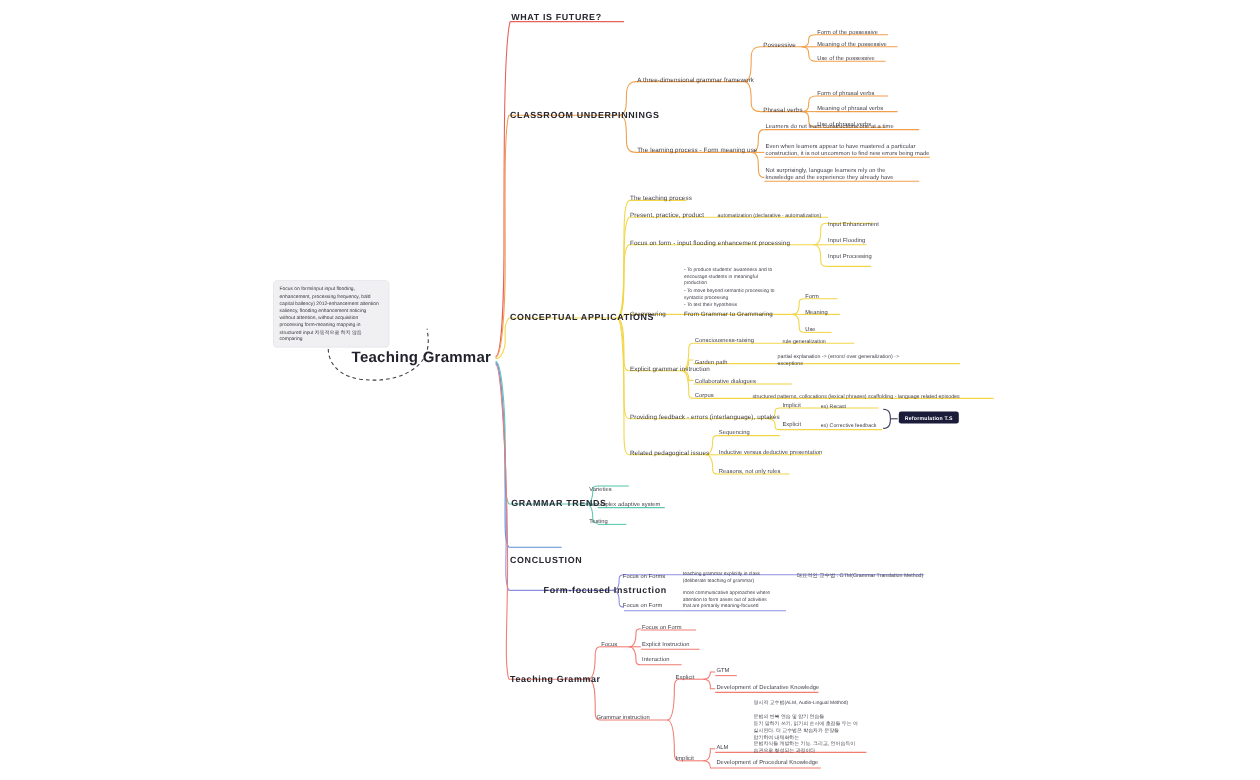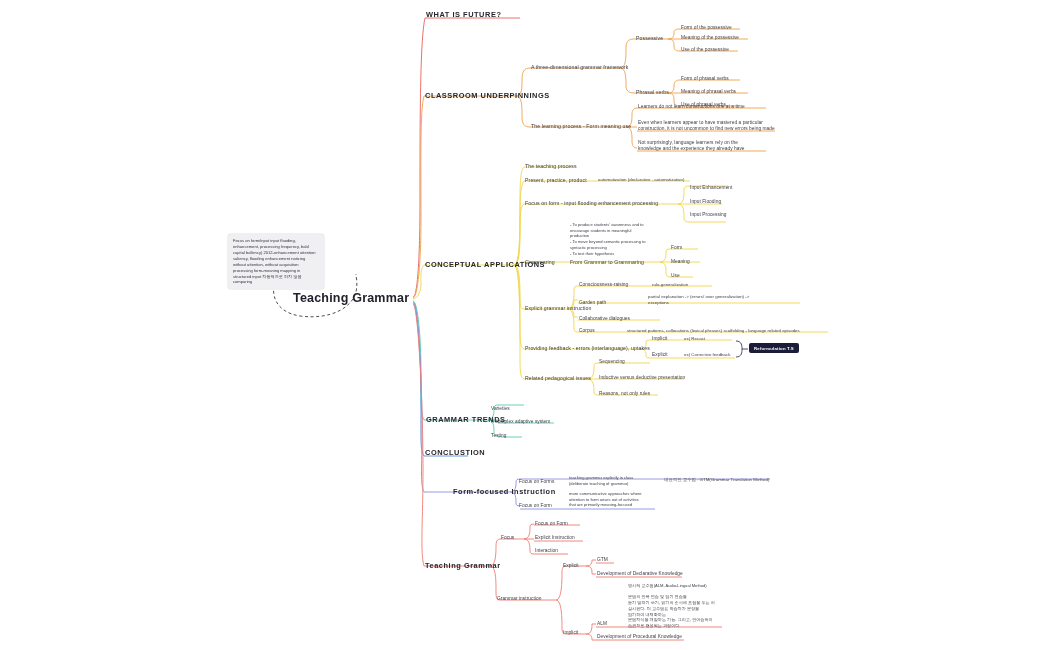--- a/index.html
+++ b/index.html
@@ -257,21 +257,21 @@
   <div class="node lvl2" style="left:525px;top:375px;">Related pedagogical issues</div>
   <div class="node lvl3" style="left:599px;top:359px;">Sequencing</div>
   <div class="node lvl3" style="left:599px;top:375px;">Inductive versus deductive presentation</div>
   <div class="node lvl3" style="left:599px;top:391px;">Reasons, not only rules</div>
 
   <div class="node main" style="left:426px;top:415px;">GRAMMAR TRENDS</div>
   <div class="node lvl3" style="left:491px;top:406px;">Varieties</div>
   <div class="node lvl3" style="left:491px;top:419px;">A complex adaptive system</div>
   <div class="node lvl3" style="left:491px;top:433px;">Testing</div>
 
-  <div class="node main" style="left:425px;top:448px;">CONCLUSTION</div>
+  <div class="node main" style="left:425px;top:462px;">CONCLUSTION</div>
 
   <div class="node main" style="left:425px;top:487px;padding-left:28px;">Form-focused Instruction</div>
   <div class="node lvl3" style="left:519px;top:479px;">Focus on Forms</div>
   <div class="node klump" style="left:569px;top:475px;">teaching grammar explicitly in class
 (deliberate teaching of grammar)</div>
   <div class="node tiny" style="left:664px;top:477px;">대표적인 교수법 : GTM(Grammar Translation Method)</div>
   <div class="node lvl3" style="left:519px;top:503px;">Focus on Form</div>
   <div class="node klump" style="left:569px;top:491px;">more communicative approaches where
 attention to form arises out of activities
 that are primarily meaning-focused</div>

